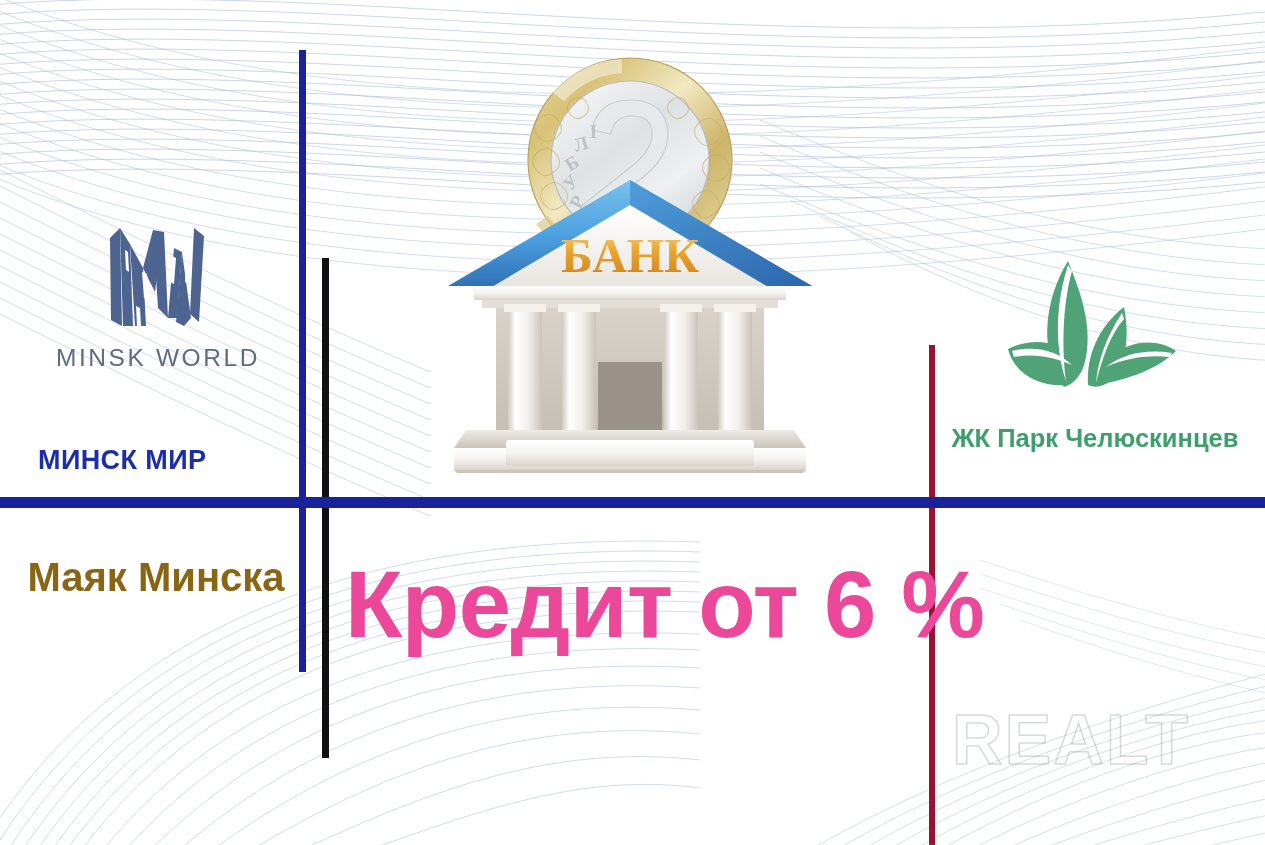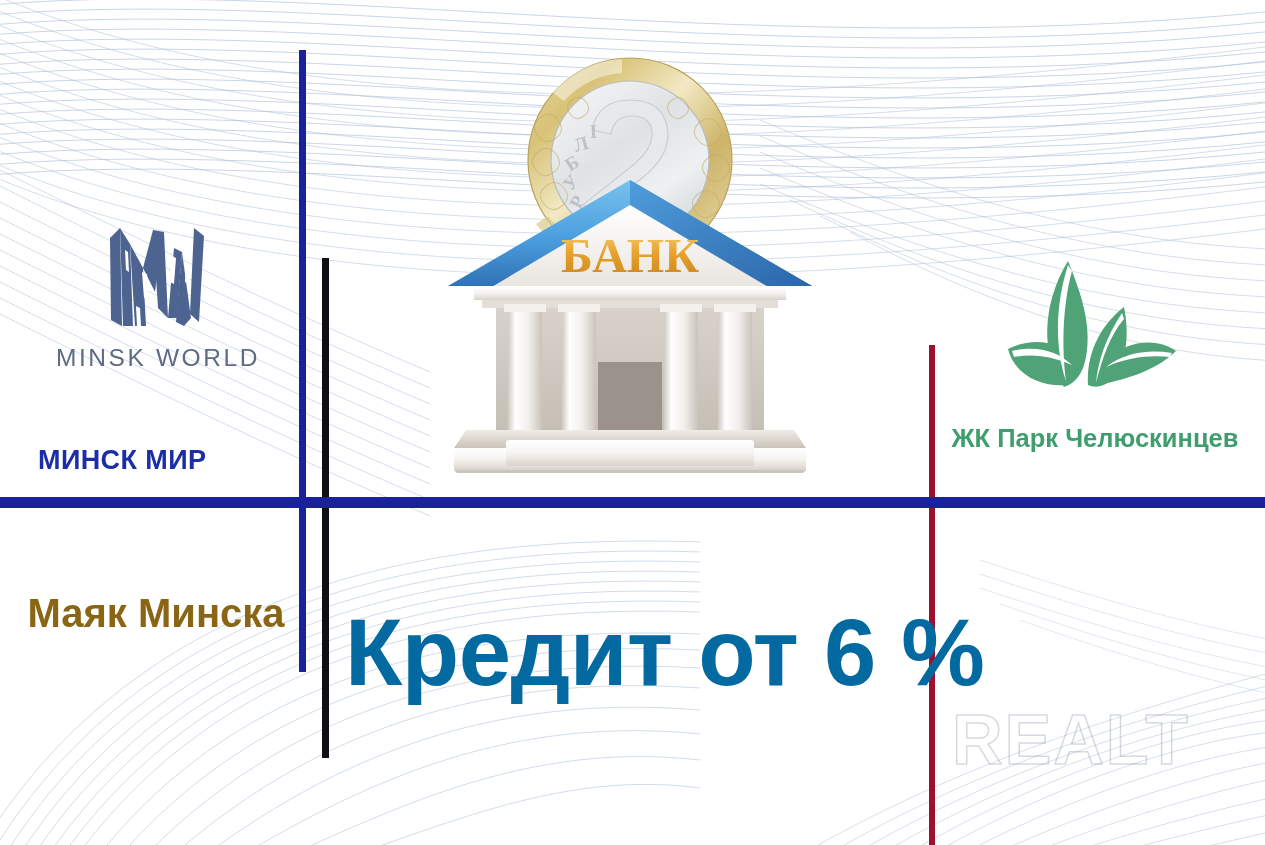--- a/index.html
+++ b/index.html
@@ -94,43 +94,41 @@
   .mayak {
     position: absolute;
     left: 20px;
     top: 555px;
     width: 272px;
     text-align: center;
     font-size: 40px;
     font-weight: bold;
     color: #8a6514;
     white-space: nowrap;
-    margin-top: 36px;
   }
   
   .bank-art {
     position: absolute;
     left: 420px;
     top: 48px;
     width: 420px;
     height: 425px;
   }
   
   .headline {
     position: absolute;
     left: 345px;
     top: 556px;
     width: 580px;
     font-size: 94px;
     font-weight: bold;
-    color: #0369a1;
+    color: #ec4899;
     letter-spacing: -0.5px;
     white-space: nowrap;
     line-height: 1.05;
-    margin-top: 48px;
   }
   
   .park-block {
     position: absolute;
     left: 935px;
     top: 245px;
     width: 320px;
     text-align: center;
   }
   .leaf-mark {

